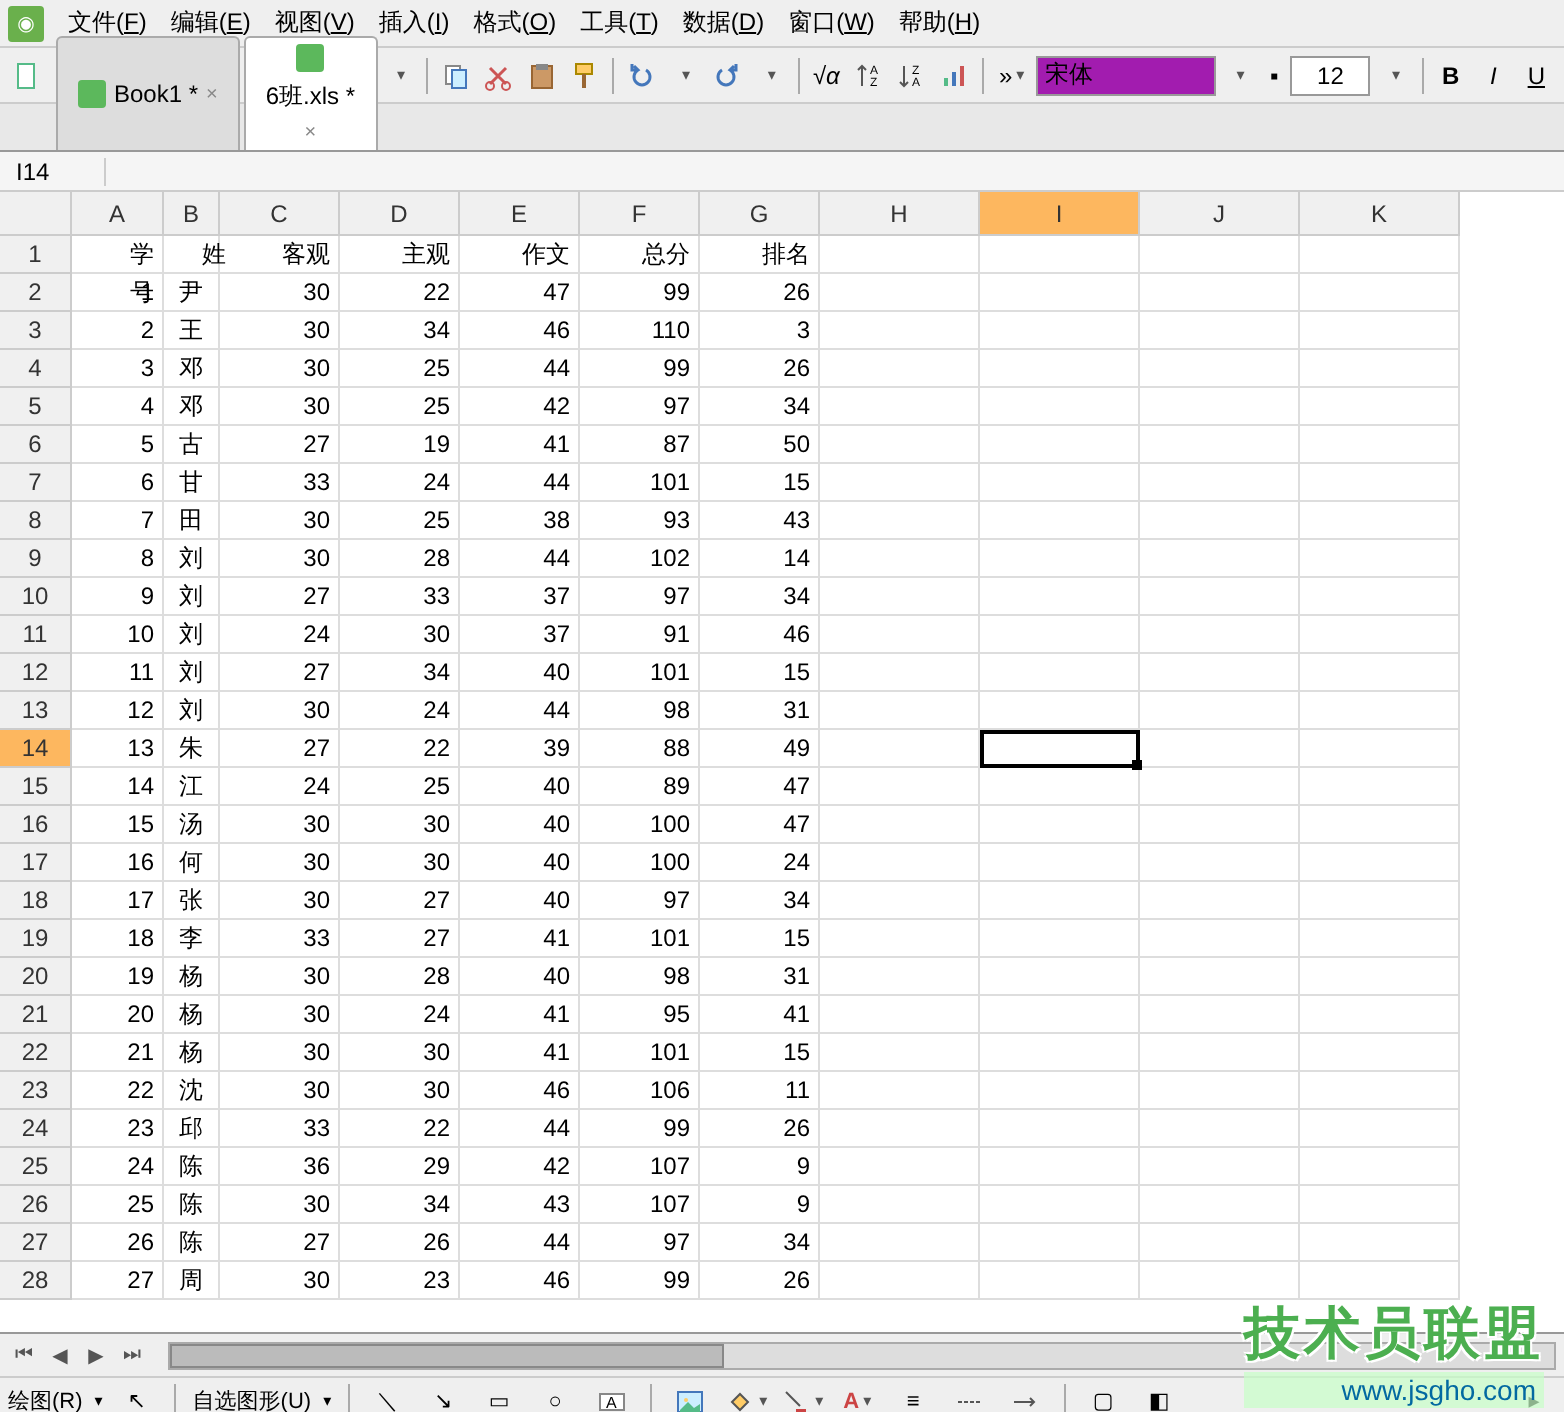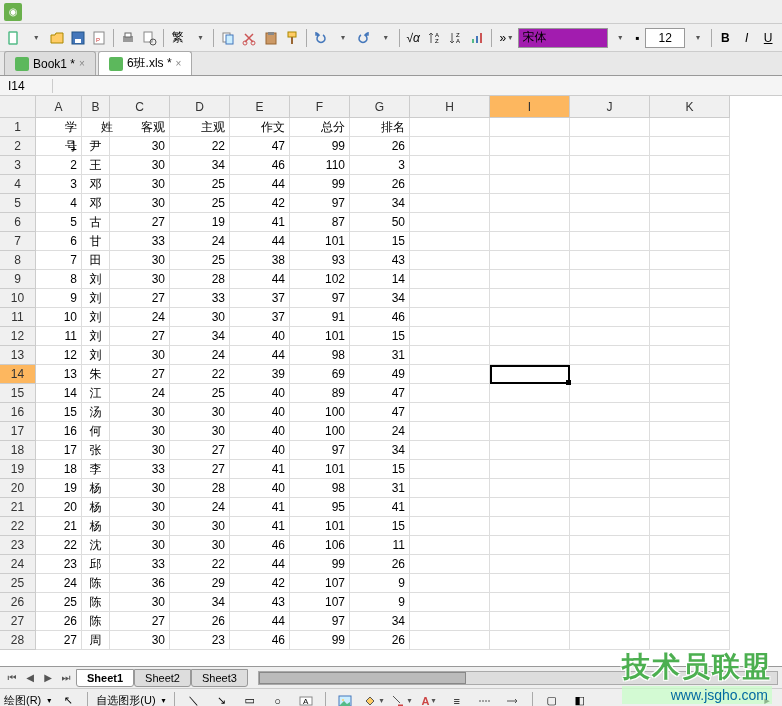--- a/index.html
+++ b/index.html
@@ -9,21 +9,21 @@
 .menu-item { padding: 2px 6px; cursor: default; }
 .menu-item u { text-decoration: underline; }
 .toolbar { height: 28px; background: #efefef; display: flex; align-items: center; padding: 0 4px; gap: 2px; border-bottom: 1px solid #ccc; }
 .tb-btn { width: 22px; height: 22px; display: flex; align-items: center; justify-content: center; cursor: default; border-radius: 2px; }
 .tb-btn svg { width: 16px; height: 16px; }
 .tb-sep { width: 1px; height: 18px; background: #aaa; margin: 0 2px; }
 .font-name { width: 90px; height: 20px; border: 1px solid #999; background: #a21caf; font-size: 12px; padding: 0 4px; }
 .font-size { width: 40px; height: 20px; border: 1px solid #999; background: white; font-size: 12px; padding: 0 4px; text-align: center; }
 .tabs-docs { height: 24px; background: #e8e8e8; display: flex; align-items: flex-end; padding: 0 4px; border-bottom: 1px solid #999; }
 .doc-tab { padding: 3px 10px; background: #ddd; border: 1px solid #aaa; border-bottom: none; margin-right: 2px; border-radius: 3px 3px 0 0; display: flex; align-items: center; gap: 4px; }
-.doc-tab.active { background: #fff; }
+.doc-tab.active { background: #fff; flex-direction: column; }
 .doc-tab .doc-icon { width: 14px; height: 14px; background: #5cb85c; border-radius: 2px; }
 .doc-tab .close-x { color: #888; font-size: 10px; }
 .cell-ref-bar { height: 20px; background: #f5f5f5; display: flex; align-items: center; border-bottom: 1px solid #ccc; }
 .cell-ref { padding: 0 8px; width: 53px; border-right: 1px solid #ccc; }
 .sheet-area { position: relative; height: 570px; background: white; overflow: hidden; }
 .sheet-grid { display: grid; grid-template-columns: 36px 46px 28px 60px 60px 60px 60px 60px 80px 80px 80px 80px; }
 .hdr { background: #f0f0f0; border-right: 1px solid #ccc; border-bottom: 1px solid #ccc; text-align: center; height: 22px; line-height: 22px; font-size: 12px; color: #333; }
 .hdr.selcol { background: #fdb75f; }
 .rowhdr { background: #f0f0f0; border-right: 1px solid #ccc; border-bottom: 1px solid #ccc; text-align: center; height: 19px; line-height: 19px; font-size: 12px; color: #333; }
 .rowhdr.selrow { background: #fdb75f; }
@@ -43,20 +43,31 @@
 .watermark .wm1 { font-size: 28px; font-weight: bold; color: #4caf50; text-shadow: 1px 1px 0 #fff, -1px -1px 0 #fff, 1px -1px 0 #fff, -1px 1px 0 #fff; letter-spacing: 2px; }
 .watermark .wm2 { font-size: 14px; color: #0369a1; background: rgba(200,255,200,0.7); padding: 1px 4px; }
 .chev::after { content: "▾"; font-size: 8px; color: #555; margin-left: 2px; }
 .btn-far-right { margin-left: auto; }
 </style>
 </head>
 <body>
 
 <div class="menubar">
   <div class="app-icon">◉</div>
+  <div id="menu-items" style="display: flex;">
+      <div class="menu-item">文件(<u>F</u>)</div>
+      <div class="menu-item">编辑(<u>E</u>)</div>
+      <div class="menu-item">视图(<u>V</u>)</div>
+      <div class="menu-item">插入(<u>I</u>)</div>
+      <div class="menu-item">格式(<u>O</u>)</div>
+      <div class="menu-item">工具(<u>T</u>)</div>
+      <div class="menu-item">数据(<u>D</u>)</div>
+      <div class="menu-item">窗口(<u>W</u>)</div>
+      <div class="menu-item">帮助(<u>H</u>)</div>
+    </div>
 </div>
 
 <div class="toolbar">
   <div class="tb-btn">
       <svg viewBox="0 0 16 16">
         <rect x="3" y="2" width="8" height="12" fill="#fff" stroke="#5b8"></rect>
         <path d="M3 2 L11 2 L11 14 L3 14 Z" fill="none" stroke="#5b8"></path>
       </svg>
     </div>
   <div class="tb-btn chev"></div>
@@ -170,21 +181,21 @@
     </div>
   <div class="tb-btn">
       <i>I</i>
     </div>
   <div class="tb-btn">
       <u>U</u>
     </div>
 </div>
 
 <div class="tabs-docs">
-  <div id="doc-tabs" style="display: flex;">
+  <div id="doc-tabs" style="display: flex; margin-left: 24px;">
       <div class="doc-tab">
         <span class="doc-icon"></span>
         <span>Book1 *</span>
         <span class="close-x">×</span>
       </div>
       <div class="doc-tab active">
         <span class="doc-icon"></span>
         <span>6班.xls *</span>
         <span class="close-x">×</span>
       </div>
@@ -364,21 +375,21 @@
       <div class="cell"></div>
       <div class="cell"></div>
       <div class="cell"></div>
       <div class="cell"></div>
       <div class="rowhdr selrow">14</div>
       <div class="cell">13</div>
       <div class="cell txt">朱</div>
       <div class="cell">27</div>
       <div class="cell">22</div>
       <div class="cell">39</div>
-      <div class="cell">69</div>
+      <div class="cell">88</div>
       <div class="cell">49</div>
       <div class="cell"></div>
       <div class="cell selected"></div>
       <div class="cell"></div>
       <div class="cell"></div>
       <div class="rowhdr">15</div>
       <div class="cell">14</div>
       <div class="cell txt">江</div>
       <div class="cell">24</div>
       <div class="cell">25</div>
@@ -546,25 +557,20 @@
       <div class="cell"></div>
       <div class="cell"></div>
     </div>
 </div>
 
 <div class="sheet-tabs-bar">
   <div class="nav-btn">⏮</div>
   <div class="nav-btn">◀</div>
   <div class="nav-btn">▶</div>
   <div class="nav-btn">⏭</div>
-  <div id="sheet-tabs" style="display:flex;gap:0">
-      <div class="sheet-tab active">Sheet1</div>
-      <div class="sheet-tab">Sheet2</div>
-      <div class="sheet-tab">Sheet3</div>
-    </div>
   <div class="scroll-track">
       <div class="scroll-thumb"></div>
     </div>
 </div>
 
 <div class="bottom-toolbar">
   <span>绘图(R)</span>
   <span style="font-size:8px">▾</span>
   <div class="tb-btn">↖</div>
   <div class="tb-sep"></div>

